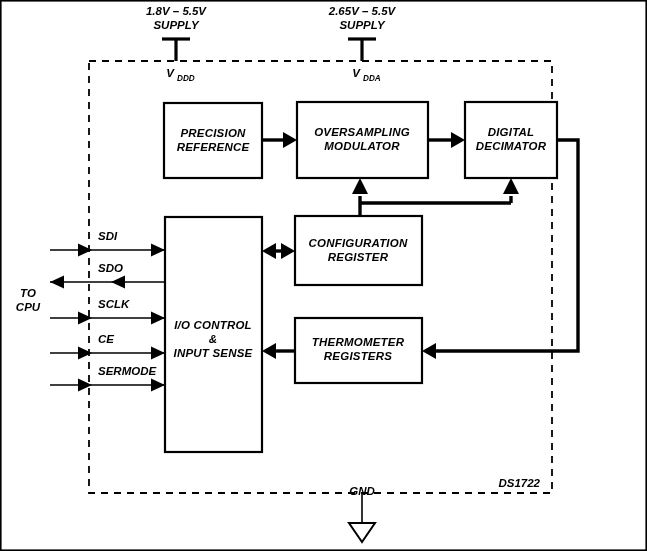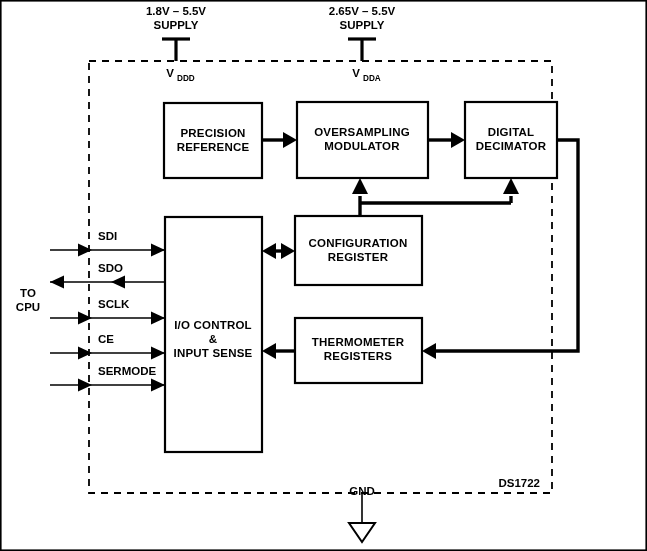--- a/index.html
+++ b/index.html
@@ -10,20 +10,21 @@
   }
   body {
     font-family: "Liberation Sans", sans-serif;
   }
   #diagram-root {
     position: relative;
     width: 647px;
     height: 551px;
     background: #ffffff;
     overflow: hidden;
+    font-style: italic;
   }
   svg#block-diagram {
     display: block;
     width: 647px;
     height: 551px;
     background: #ffffff;
   }
   .blk-rect {
     fill: #ffffff;
     stroke: #000000;

